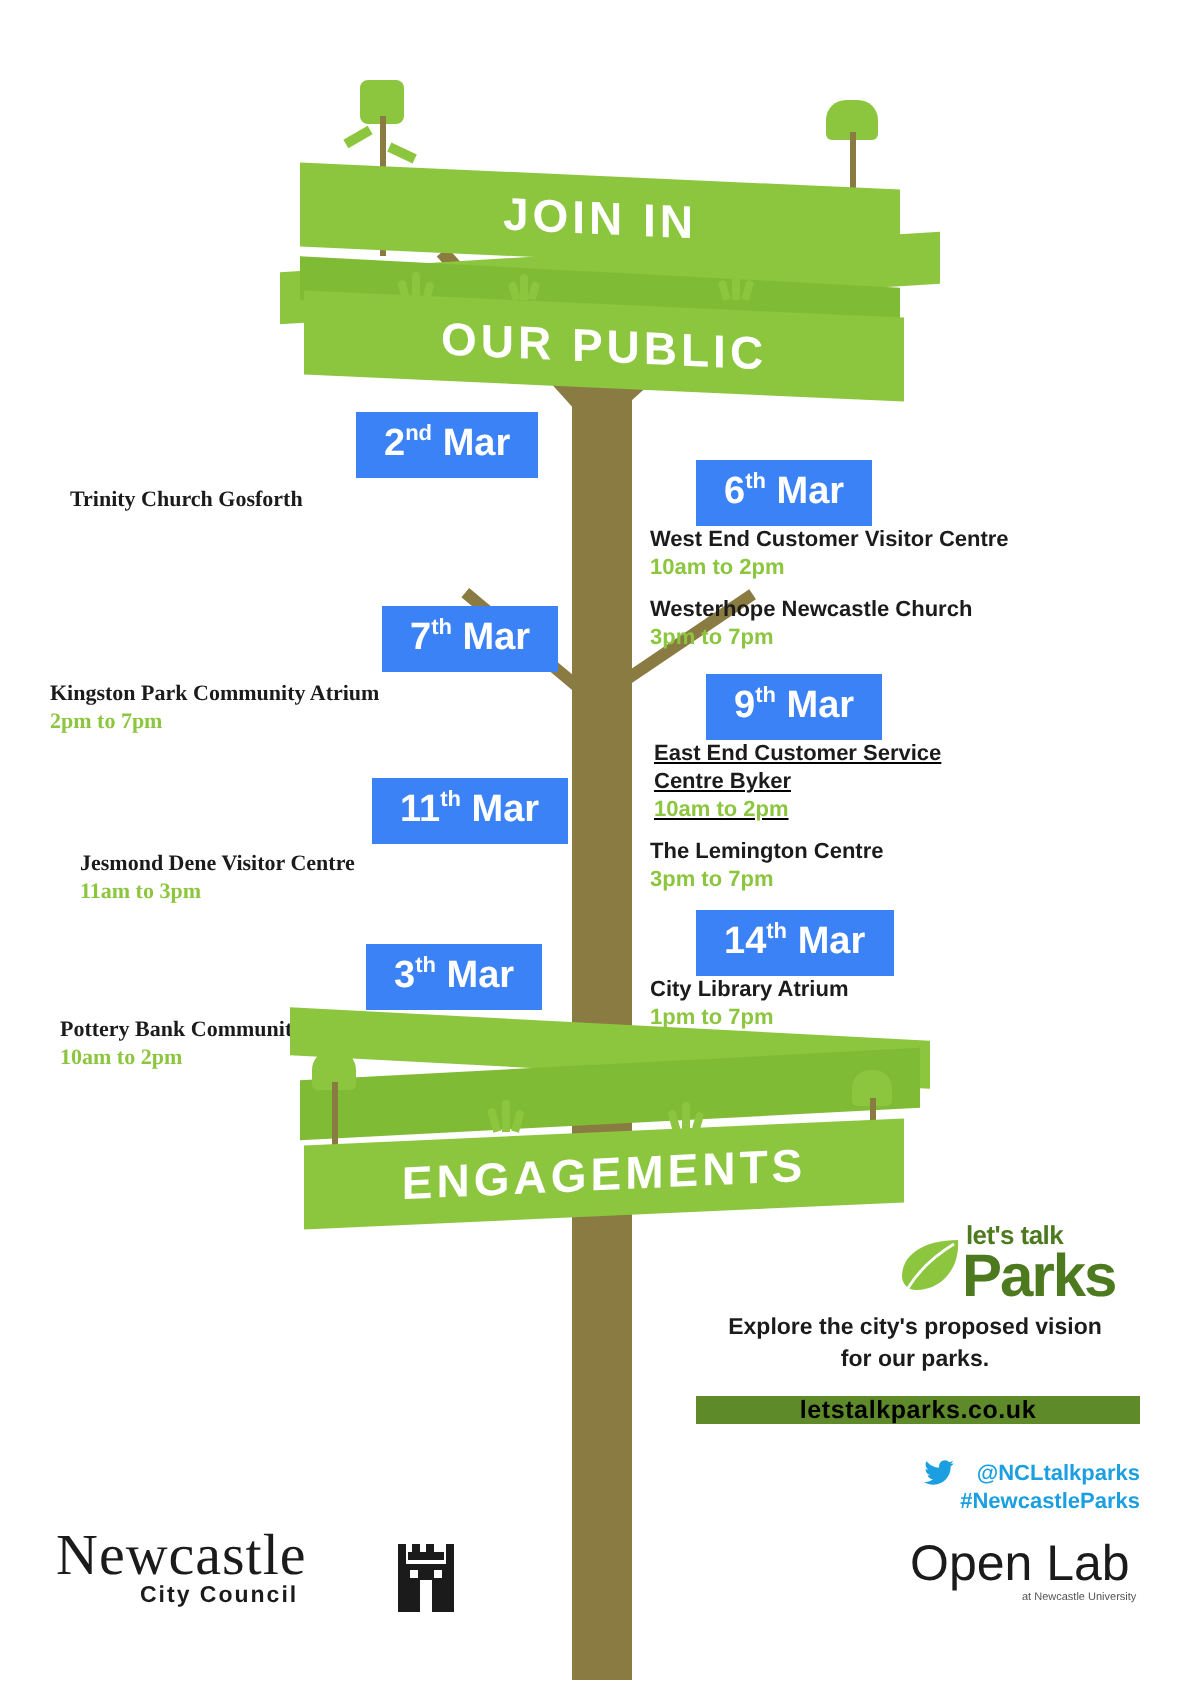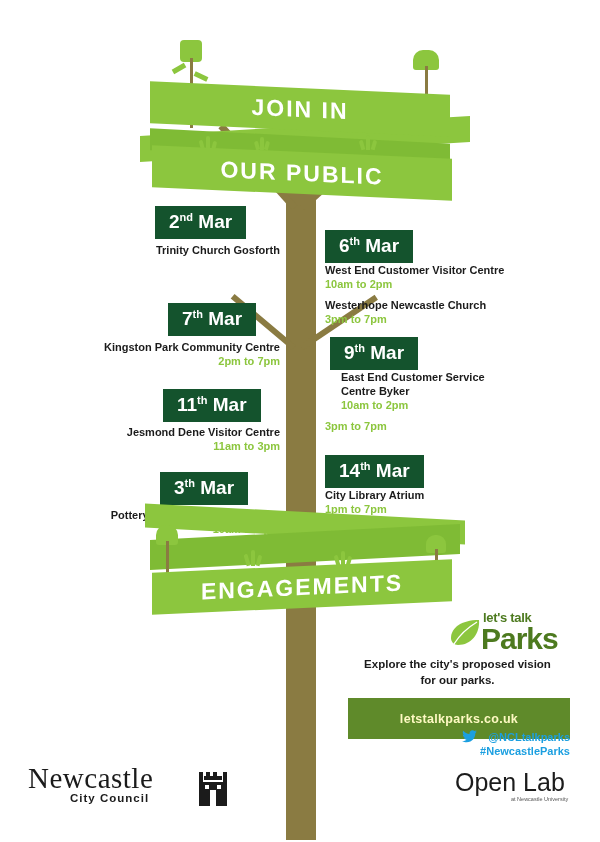--- a/index.html
+++ b/index.html
@@ -122,46 +122,47 @@
     font-size: 23px;
   }
   .sign-engagements {
     left: 152px; top: 566px; width: 300px; height: 42px;
     font-size: 23px;
   }
 
   
   .date-tag {
     position: absolute;
-    background: #14532d;
+    background: #3b82f6;
     color: #ffffff;
     font-weight: bold;
     font-size: 19px;
     padding: 5px 14px 6px 14px;
     white-space: nowrap;
+    margin-left: 23px;
   }
   .date-tag sup { font-size: 11px; vertical-align: super; }
 
   .entry-text {
     position: absolute;
     font-size: 11px;
     line-height: 14px;
   }
   .entry-text .venue {
     color: #1b1b1b;
     font-weight: bold;
     display: block;
   }
   .entry-text .time {
     color: #8cc63e;
     font-weight: bold;
     display: block;
   }
   .right-col { text-align: left; }
-  .left-col  { text-align: right; }
+  .left-col  { text-align: left; font-family: Liberation Serif, serif; }
 
   
   .ltp-logo {
     position: absolute;
     left: 447px; top: 610px;
     width: 130px; height: 44px;
   }
   .ltp-lets {
     position: absolute;
     left: 36px; top: 0;
@@ -190,23 +191,23 @@
     width: 225px;
     text-align: center;
     font-size: 11.5px;
     font-weight: bold;
     color: #1b1b1b;
     line-height: 16px;
   }
   .url-bar {
     position: absolute;
     left: 348px; top: 698px;
-    width: 222px; height: 41px;
+    width: 222px; height: 14px;
     background: #5f8a2a;
-    color: #fef9c3;
+    color: #000000;
     font-size: 12.5px;
     font-weight: bold;
     display: flex;
     align-items: center;
     justify-content: center;
     letter-spacing: 0.3px;
   }
   .twitter-row {
     position: absolute;
     left: 345px; top: 730px;
@@ -339,21 +340,21 @@
   </div>
   <div class="entry-text left-col" style="left:35px; top:243px; width:245px;">
     <span class="venue">Trinity Church Gosforth</span>
   </div>
 
   <div class="date-tag" style="left:168px; top:303px;">
     <span>7</span><sup>th</sup>
     <span>Mar</span>
   </div>
   <div class="entry-text left-col" style="left:25px; top:340px; width:255px;">
-    <span class="venue">Kingston Park Community Centre</span>
+    <span class="venue">Kingston Park Community Atrium</span>
     <span class="time">2pm to 7pm</span>
   </div>
 
   <div class="date-tag" style="left:163px; top:389px;">
     <span>11</span><sup>th</sup>
     <span>Mar</span>
   </div>
   <div class="entry-text left-col" style="left:40px; top:425px; width:240px;">
     <span class="venue">Jesmond Dene Visitor Centre</span>
     <span class="time">11am to 3pm</span>
@@ -378,25 +379,26 @@
   </div>
   <div class="entry-text right-col" style="left:325px; top:298px; width:240px;">
     <span class="venue">Westerhope Newcastle Church</span>
     <span class="time">3pm to 7pm</span>
   </div>
 
   <div class="date-tag" style="left:330px; top:337px;">
     <span>9</span><sup>th</sup>
     <span>Mar</span>
   </div>
-  <div class="entry-text right-col" style="left:341px; top:370px; width:180px;">
+  <div class="entry-text right-col" style="left:327px; top:370px; width:180px;text-decoration:underline;">
     <span class="venue">East End Customer Service Centre Byker</span>
     <span class="time">10am to 2pm</span>
   </div>
   <div class="entry-text right-col" style="left:325px; top:419px; width:220px;">
+    <span class="venue">The Lemington Centre</span>
     <span class="time">3pm to 7pm</span>
   </div>
 
   <div class="date-tag" style="left:325px; top:455px;">
     <span>14</span><sup>th</sup>
     <span>Mar</span>
   </div>
   <div class="entry-text right-col" style="left:325px; top:488px; width:220px;">
     <span class="venue">City Library Atrium</span>
     <span class="time">1pm to 7pm</span>

